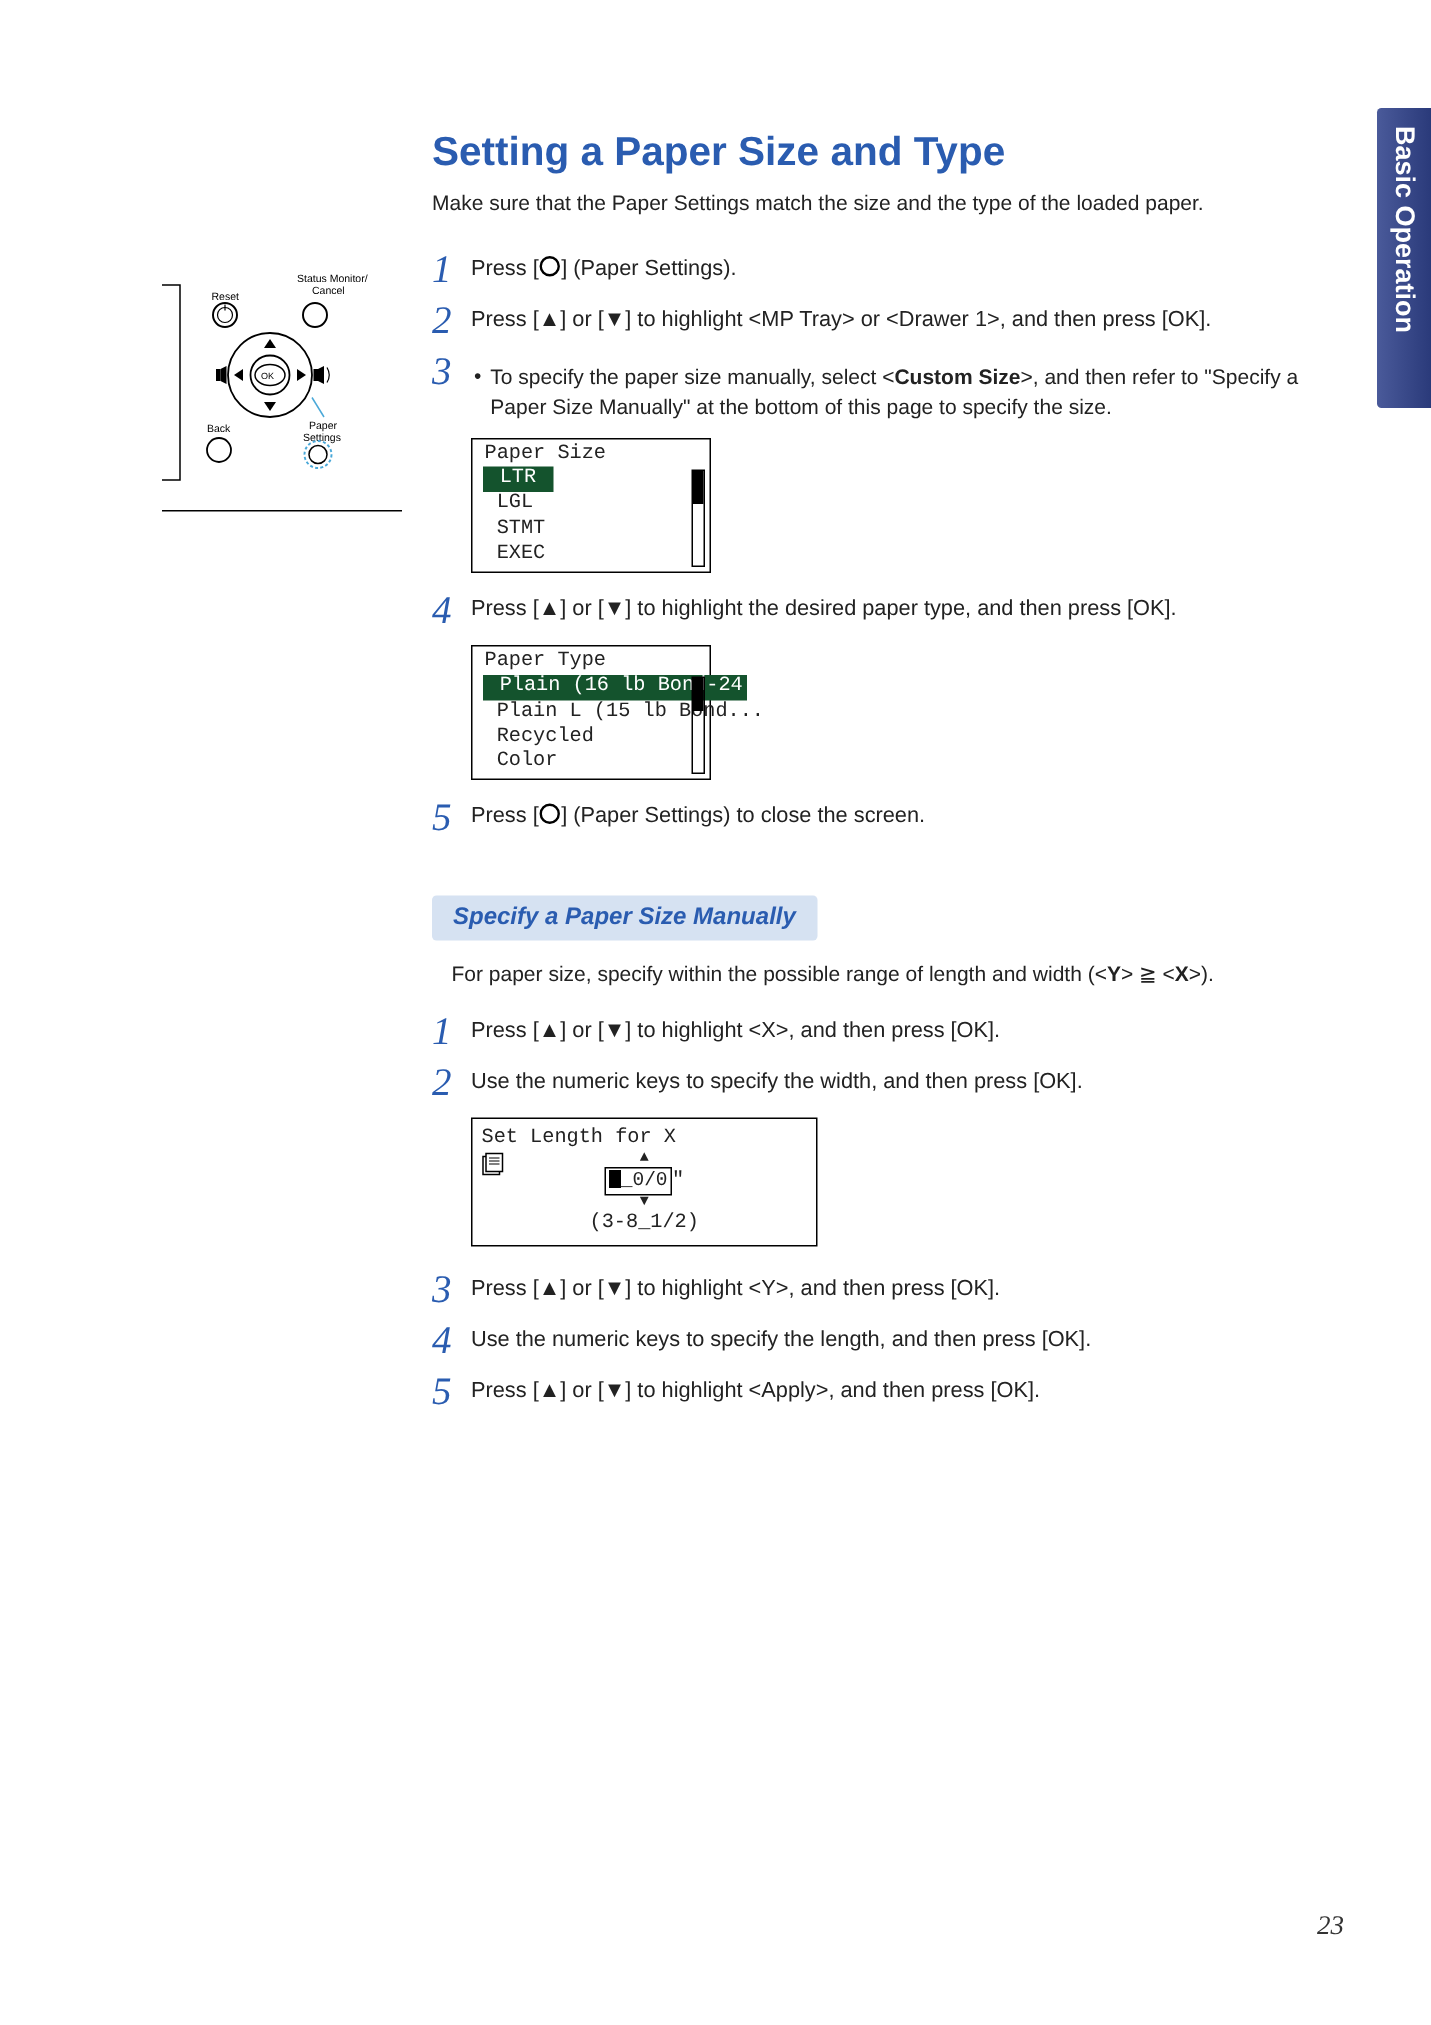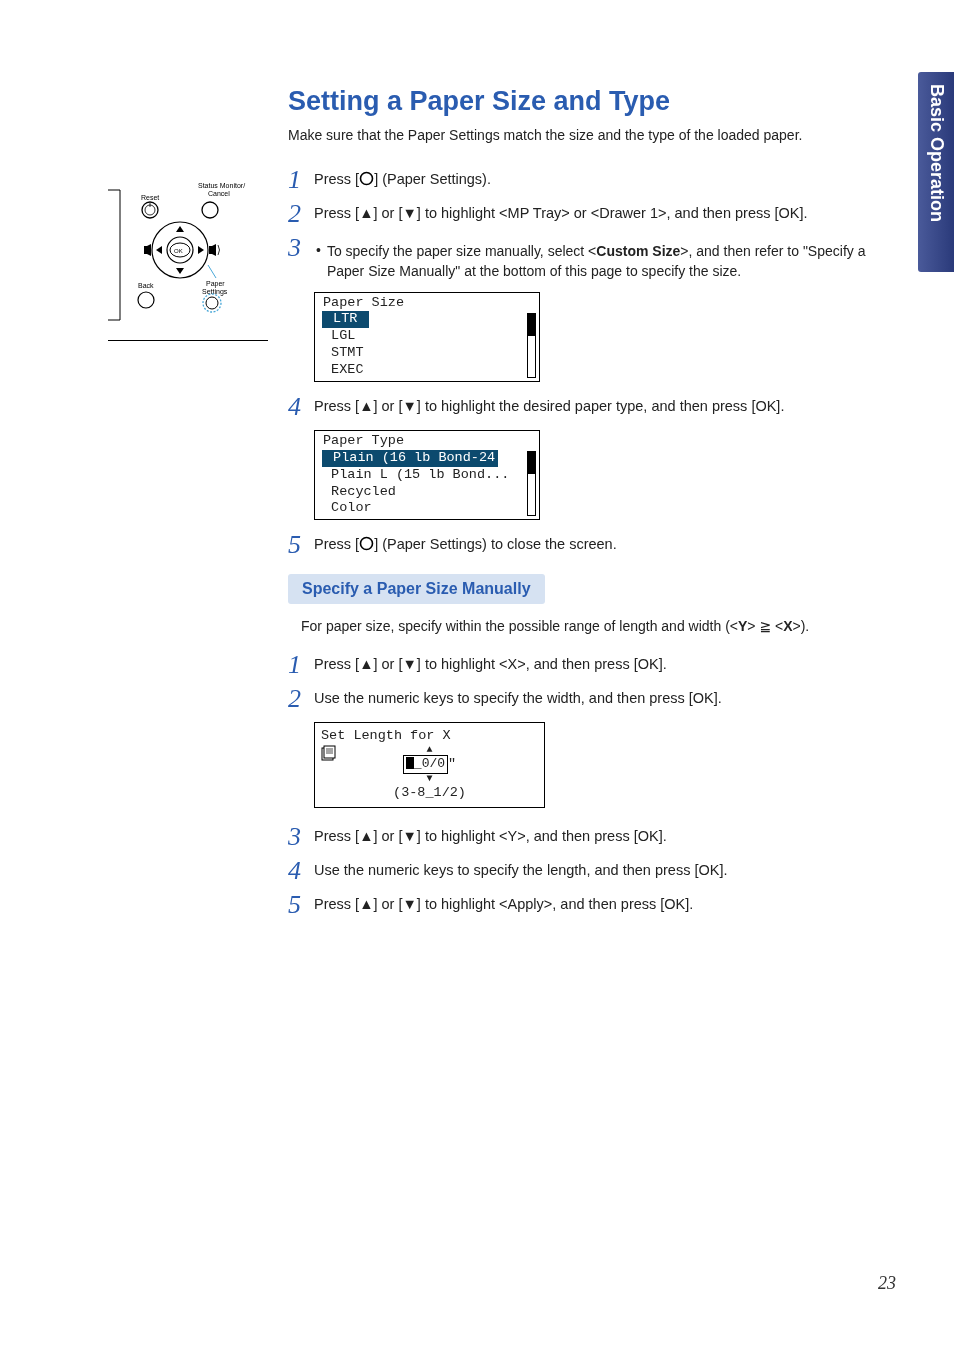--- a/index.html
+++ b/index.html
@@ -78,31 +78,31 @@
   }
   .bullet-dot {
     font-size: 14px;
     margin-right: 6px;
     margin-left: 2px;
     line-height: 1.4;
   }
   .lcd {
     margin: 8px 0 8px 26px;
     border: 1.5px solid #000;
-    width: 226px;
+    width: 160px;
     font-family: "Courier New", monospace;
     font-size: 13.5px;
     line-height: 1.25;
     position: relative;
     padding: 2px 0 2px 6px;
   }
   .lcd .hdr { padding: 0 2px; }
   .lcd .row { padding: 0 2px; white-space: pre; }
   .lcd .sel {
-    background: #0c4a6e;
+    background: #14532d;
     color: #fff;
     display: inline-block;
     padding: 0 3px;
     margin-left: -1px;
   }
   .lcd .scroll {
     position: absolute;
     right: 3px;
     top: 20px;
     bottom: 3px;
@@ -140,22 +140,23 @@
     font-size: 13px;
     position: relative;
   }
   .lcd-short .val-box .cursor {
     display: inline-block;
     width: 8px; height: 12px;
     background: #000;
     vertical-align: -2px;
   }
   .sub-heading-box {
-    margin-top: 16px;
+    margin-top: 39px;
     margin-bottom: 14px;
+    font-style: italic;
   }
   .sub-heading {
     display: inline-block;
     background: #d6e2f2;
     color: #2a5cb0;
     font-weight: 700;
     font-size: 16px;
     padding: 6px 14px;
     border-radius: 3px;
   }

